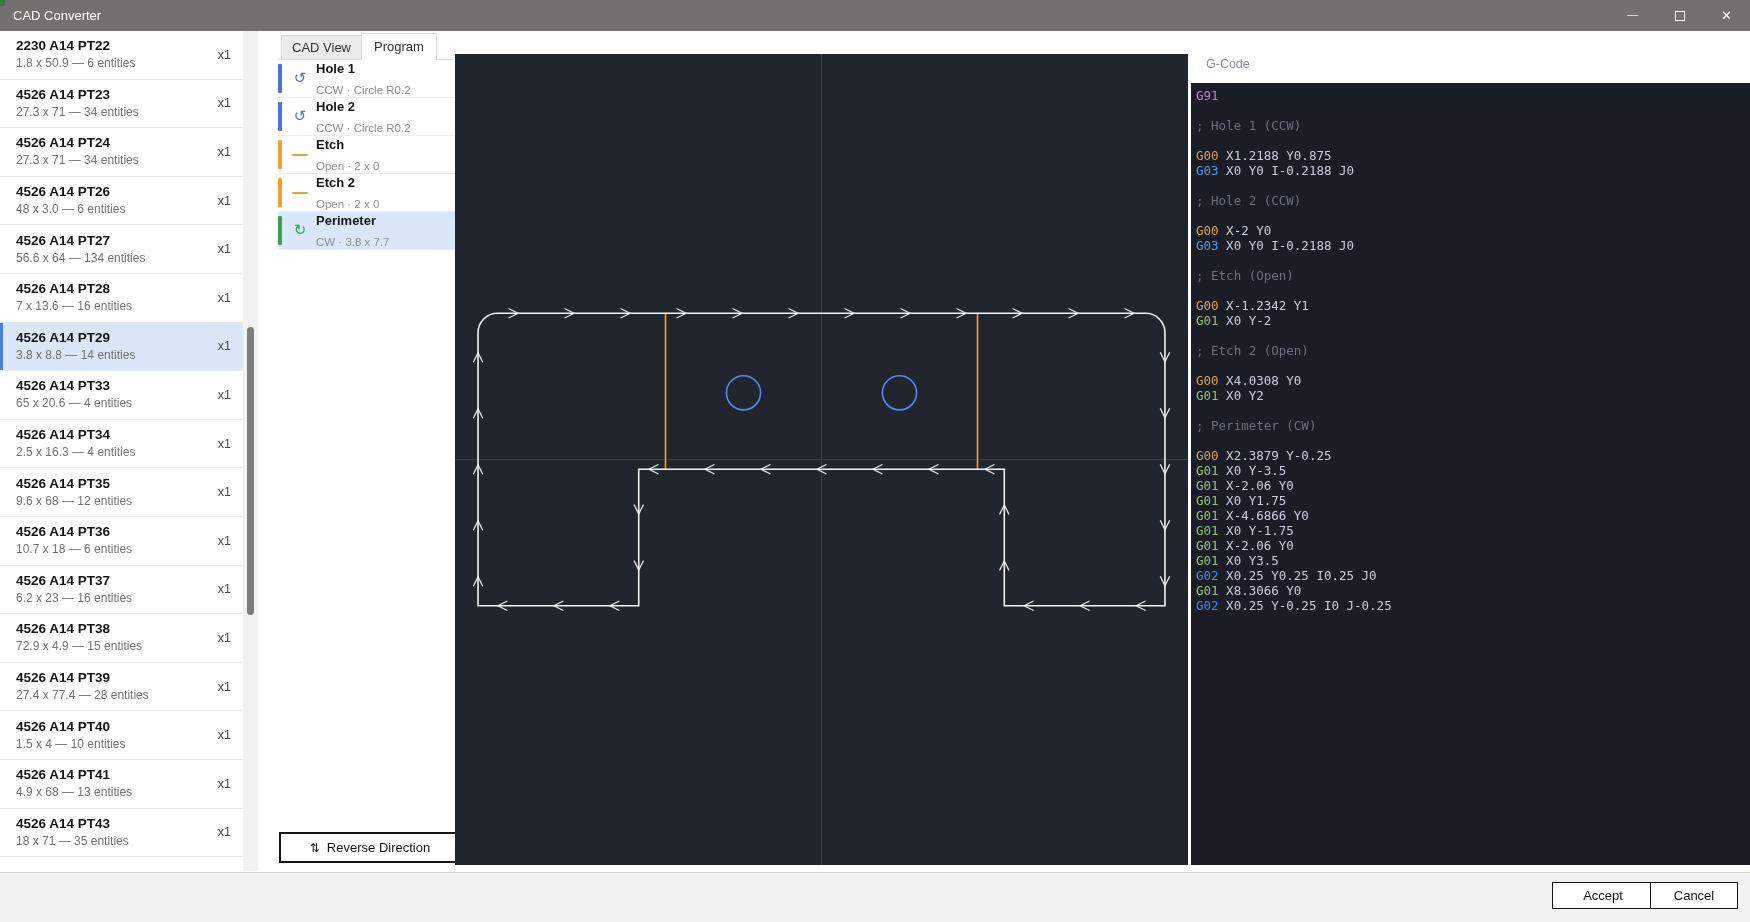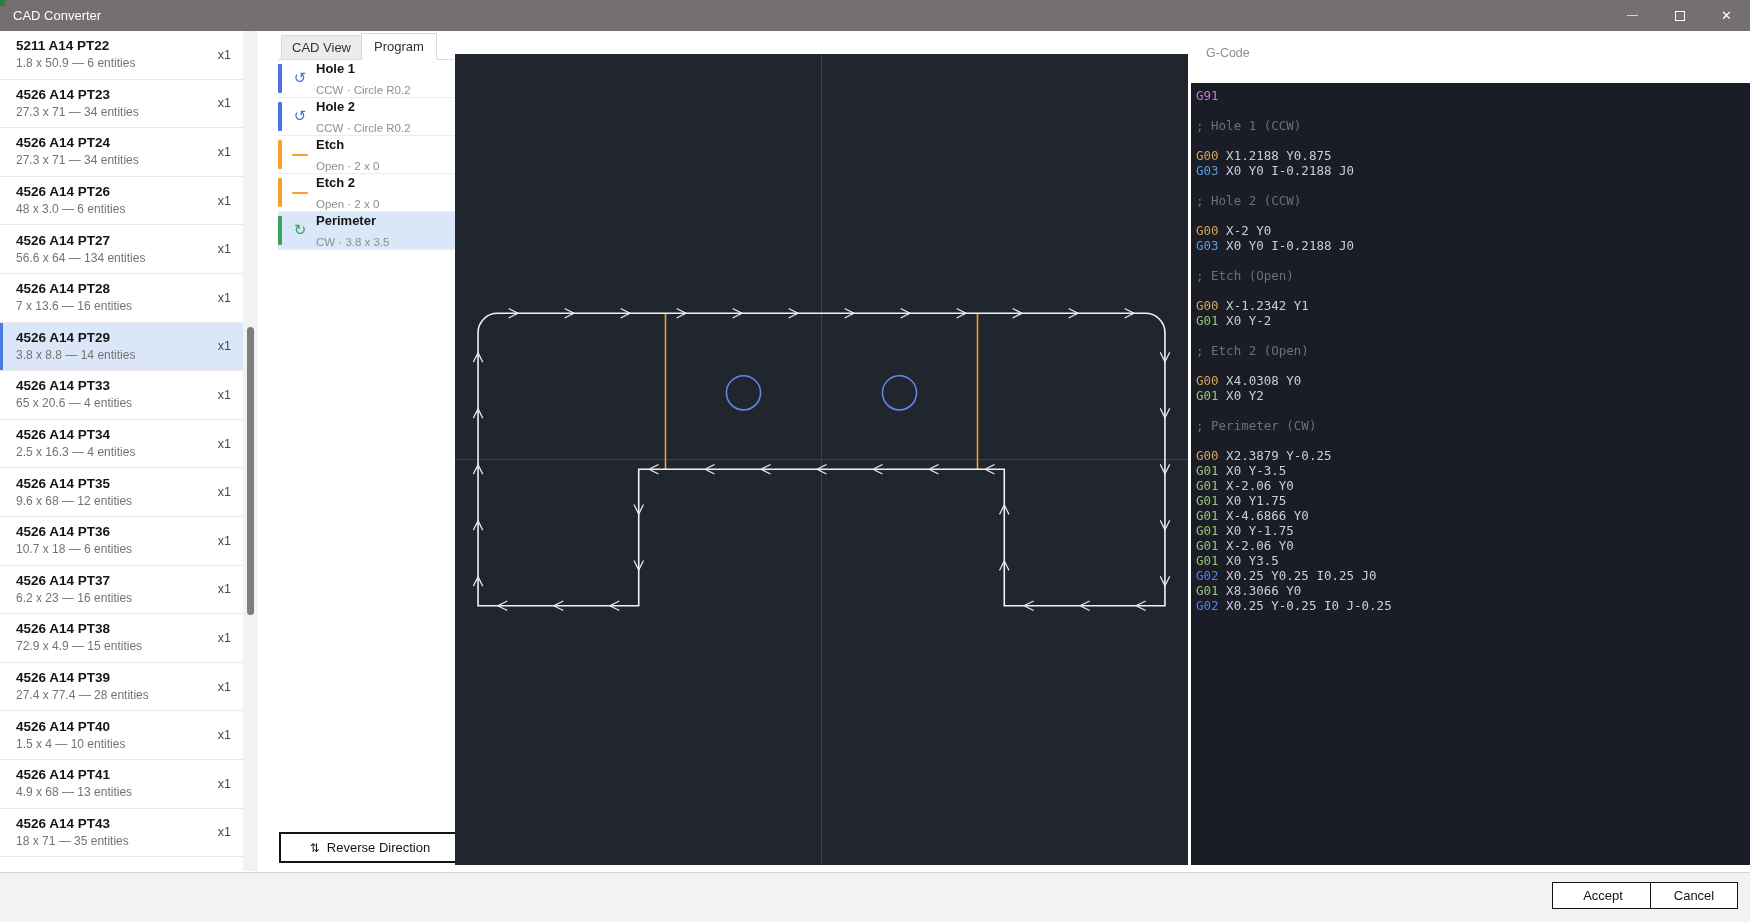--- a/index.html
+++ b/index.html
@@ -52,21 +52,21 @@
     border:2px solid #141414;font-size:13px;color:#141414;cursor:pointer;
     display:flex;align-items:center;justify-content:center;gap:7px;font-family:"Liberation Sans",sans-serif;}
   .reverse-glyph{font-family:"DejaVu Sans",sans-serif;font-size:12px;}
 
   
   .cad-canvas{position:absolute;left:455px;top:54px;width:733px;height:811px;background:#21262e;}
   .cad-canvas svg{position:absolute;left:0;top:0;}
 
   
   .gcode-panel{position:absolute;left:1191px;top:31px;width:559px;height:841px;background:#fff;}
-  .gcode-title{position:absolute;left:15px;top:15px;font-size:12.5px;color:#8b8f96;}
+  .gcode-title{position:absolute;left:15px;top:26px;font-size:12.5px;color:#8b8f96;}
   .gcode-code{position:absolute;left:0;top:52px;width:559px;height:782px;margin:0;background:#1a1c26;
     font-family:"DejaVu Sans Mono",monospace;font-size:12.5px;line-height:15px;
     padding:5px 0 0 5px;color:#c9cede;overflow:hidden;}
   .gl{white-space:pre;}
 
   
   .footer{position:absolute;left:0;top:872px;width:1750px;height:50px;background:#f2f2f2;
     border-top:1px solid #d4d4d4;}
   .footer-btn{position:absolute;top:9px;height:27px;background:#fff;border:1.5px solid #141414;
     font-size:13px;color:#141414;cursor:pointer;font-family:"Liberation Sans",sans-serif;}
@@ -88,21 +88,21 @@
       </button>
     <button class="win-btn">
         <span class="glyph-close">✕</span>
       </button>
   </div>
 </div>
 
 <div class="sidebar" id="sidebar">
     <div class="part-row">
       <div class="part-info">
-        <div class="part-name">5211 A14 PT22</div>
+        <div class="part-name">2230 A14 PT22</div>
         <div class="part-dims">1.8 x 50.9 — 6 entities</div>
       </div>
       <div class="part-qty">x1</div>
     </div>
     <div class="part-row">
       <div class="part-info">
         <div class="part-name">4526 A14 PT23</div>
         <div class="part-dims">27.3 x 71 — 34 entities</div>
       </div>
       <div class="part-qty">x1</div>
@@ -260,21 +260,21 @@
         <div class="op-text">
           <div class="op-name">Etch 2</div>
           <div class="op-detail">Open · 2 x 0</div>
         </div>
       </div>
       <div class="op-row selected">
         <div class="op-accent" style="background: rgb(58, 163, 87);"></div>
         <div class="op-icon" style="color: rgb(58, 163, 87);">↻</div>
         <div class="op-text">
           <div class="op-name">Perimeter</div>
-          <div class="op-detail">CW · 3.8 x 3.5</div>
+          <div class="op-detail">CW · 3.8 x 7.7</div>
         </div>
       </div>
     </div>
   <button class="reverse-btn">
     <span class="reverse-glyph">⇅</span>
     <span>Reverse Direction</span>
   </button>
 </div>
 
 <div class="cad-canvas" id="cad-canvas">

